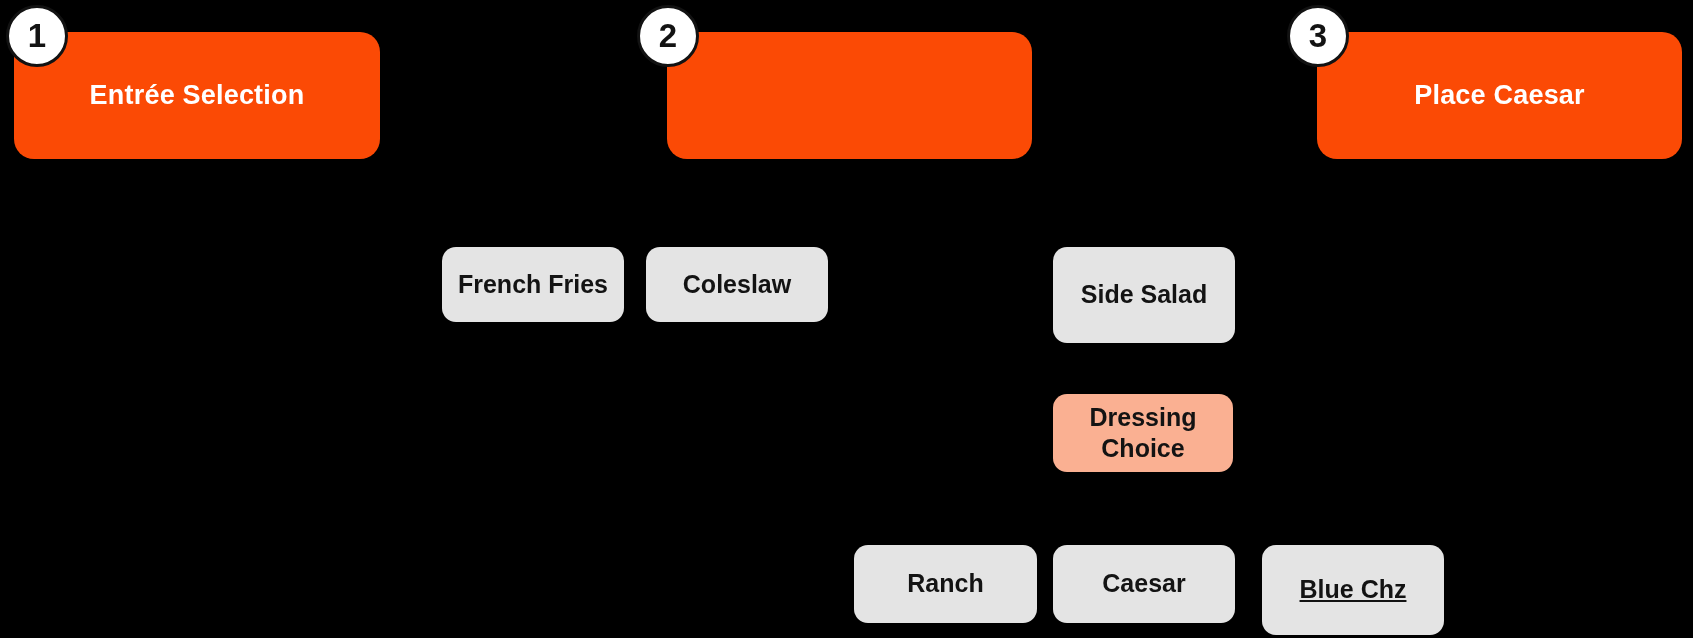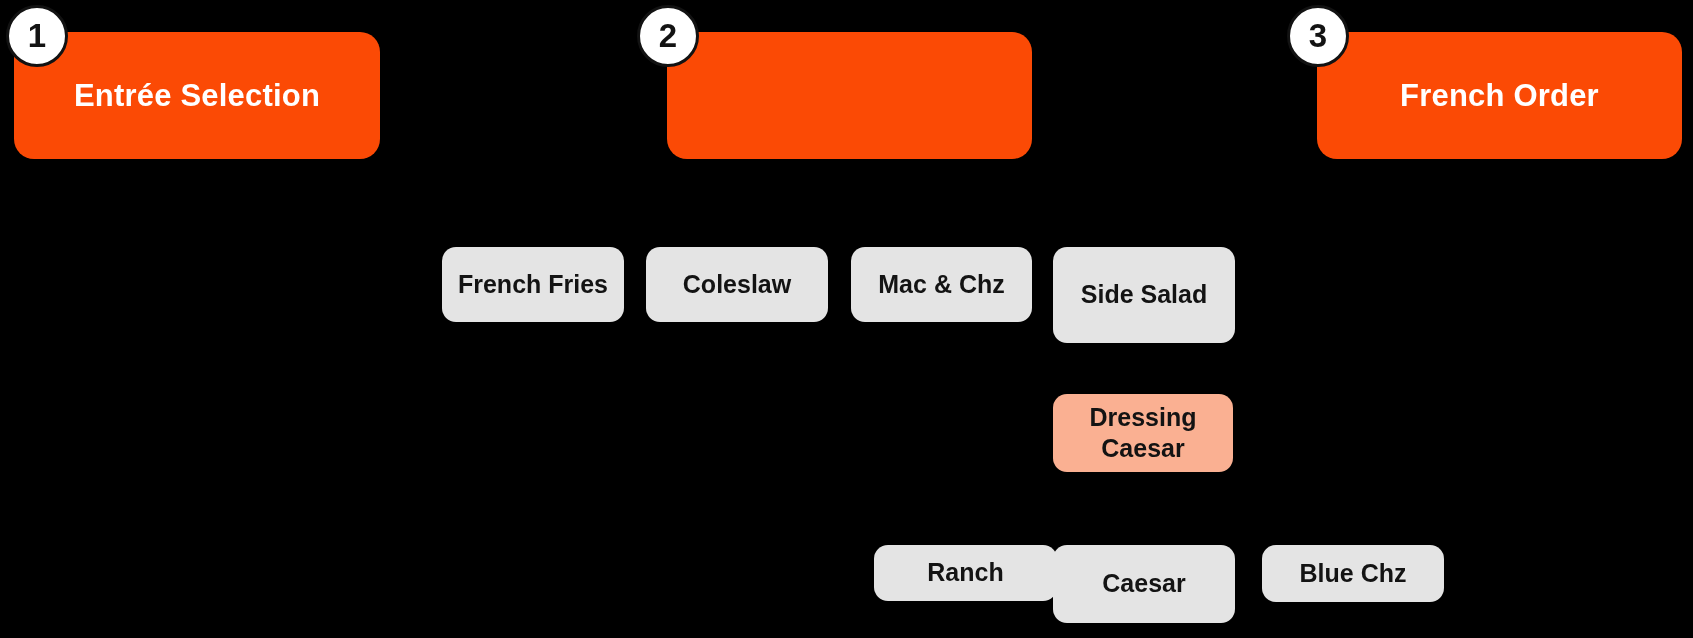--- a/index.html
+++ b/index.html
@@ -20,21 +20,21 @@
   .canvas{position:relative;width:1693px;height:638px;background:var(--bg);}
 
   
   .step{
     position:absolute;top:32px;height:127px;
     background:var(--orange);
     border-radius:20px;
     display:flex;align-items:center;justify-content:center;
   }
   .step .label{
-    color:#FFFFFF;font-size:31px;font-weight:700;letter-spacing:0.2px;
+    color:#FFFFFF;font-size:27px;font-weight:700;letter-spacing:0.2px;
   }
   #step-1{left:14px;width:366px;}
   #step-2{left:667px;width:365px;}
   #step-3{left:1317px;width:365px;}
 
   .badge{
     position:absolute;top:-27px;
     width:62px;height:62px;border-radius:50%;
     background:#FFFFFF;border:3px solid #121212;
     display:flex;align-items:center;justify-content:center;
@@ -61,23 +61,23 @@
   #opt-mac-chz    {left:851px;top:247px;width:181px;height:75px;}
   #opt-side-salad {left:1053px;top:247px;width:182px;height:96px;}
 
   
   #node-dressing-choice{
     left:1053px;top:394px;width:180px;height:78px;
     background:var(--salmon);
   }
 
   
-  #opt-ranch   {left:874px;top:545px;width:183px;height:56px;}
+  #opt-ranch   {left:854px;top:545px;width:183px;height:78px;}
   #opt-caesar  {left:1053px;top:545px;width:182px;height:78px;align-items:center;}
-  #opt-blue-chz{left:1262px;top:545px;width:182px;height:57px;}
+  #opt-blue-chz{left:1262px;top:545px;width:182px;height:90px;text-decoration:underline;}
 </style>
 </head>
 <body>
 
 <div class="canvas">
 
   <div class="step" id="step-1">
     <div class="badge">
       <span>1</span>
     </div>
@@ -87,38 +87,35 @@
   <div class="step" id="step-2">
     <div class="badge">
       <span>2</span>
     </div>
   </div>
 
   <div class="step" id="step-3">
     <div class="badge">
       <span>3</span>
     </div>
-    <span class="label">French Order</span>
+    <span class="label">Place Caesar</span>
   </div>
 
   <div class="option" id="opt-french-fries">
     <span>French Fries</span>
   </div>
   <div class="option" id="opt-coleslaw">
     <span>Coleslaw</span>
   </div>
-  <div class="option" id="opt-mac-chz">
-    <span>Mac &amp; Chz</span>
-  </div>
   <div class="option" id="opt-side-salad">
     <span>Side Salad</span>
   </div>
 
   <div class="option" id="node-dressing-choice">
-    <span>Dressing Caesar</span>
+    <span>Dressing Choice</span>
   </div>
 
   <div class="option" id="opt-ranch">
     <span>Ranch</span>
   </div>
   <div class="option" id="opt-caesar">
     <span>Caesar</span>
   </div>
   <div class="option" id="opt-blue-chz">
     <span>Blue Chz</span>

